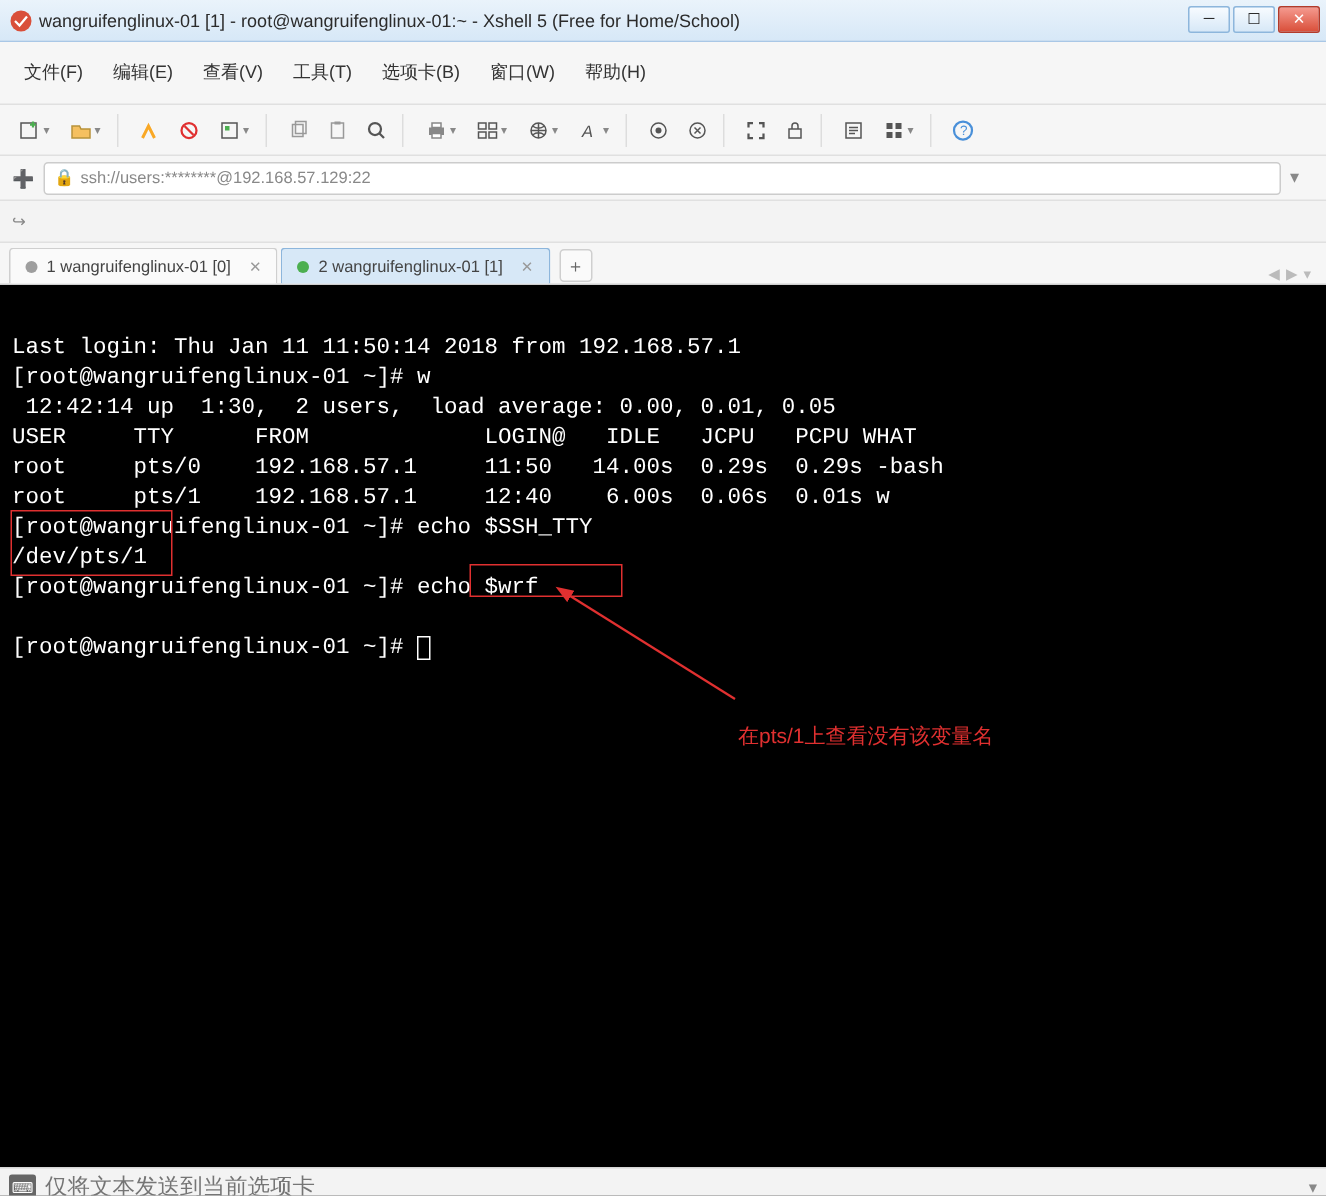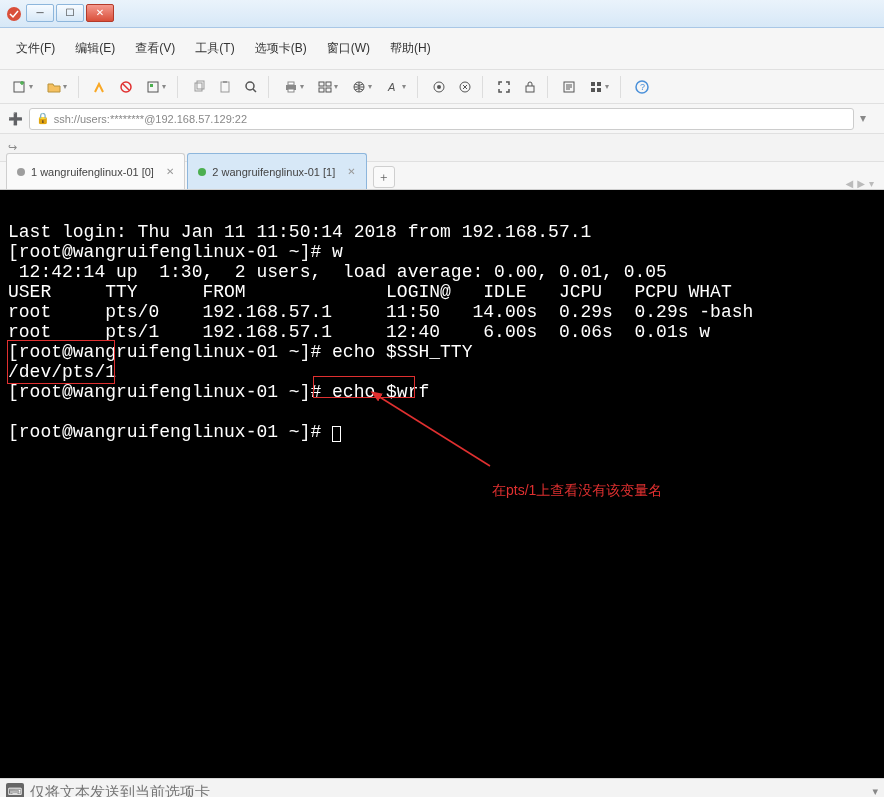--- a/index.html
+++ b/index.html
@@ -27,33 +27,33 @@
 
 .addrbar { height: 30px; background: #f6f6f6; border-bottom: 1px solid #e0e0e0; display: flex; align-items: center; padding: 0 8px; gap: 6px; }
 .addrbar .addr-input { flex: 1; height: 22px; background: #fff; border: 1px solid #ccc; border-radius: 3px; display: flex; align-items: center; padding: 0 6px; color: #888; font-size: 11px; gap: 4px; }
 .addrbar .addr-btn { width: 16px; height: 16px; color: #888; }
 
 
 .hint { height: 28px; background: #f3f3f3; border-bottom: 1px solid #e0e0e0; display: flex; align-items: center; padding: 0 8px; color: #888; font-size: 11px; gap: 6px; }
 
 
 .tabstrip { height: 28px; background: #f6f6f6; border-bottom: 1px solid #cfcfcf; display: flex; align-items: flex-end; padding: 0 6px; }
-.tab { height: 36px; padding: 0 10px; display: flex; align-items: center; gap: 6px; border: 1px solid #cfcfcf; border-bottom: none; background: #fafafa; border-radius: 3px 3px 0 0; margin-right: 2px; font-size: 11px; color: #444; position: relative; }
+.tab { height: 24px; padding: 0 10px; display: flex; align-items: center; gap: 6px; border: 1px solid #cfcfcf; border-bottom: none; background: #fafafa; border-radius: 3px 3px 0 0; margin-right: 2px; font-size: 11px; color: #444; position: relative; }
 .tab.active { background: #d7e8f7; border-color: #8db6dc; }
 .tab .dot { width: 8px; height: 8px; border-radius: 50%; }
 .tab .dot.green { background: #4caf50; }
 .tab .dot.gray { background: #9e9e9e; }
 .tab .close { font-size: 10px; color: #999; margin-left: 6px; }
 .tab-add { width: 22px; height: 22px; border: 1px solid #cfcfcf; background: #fafafa; display: flex; align-items: center; justify-content: center; border-radius: 3px; margin-left: 4px; color: #666; margin-bottom: 1px; }
 .tab-spacer { flex: 1; }
 .tab-nav { display: flex; gap: 4px; align-items: center; color: #bbb; font-size: 10px; padding-right: 4px; }
 
 
 .terminal-wrap { position: relative; background: #000; height: 588px; }
-.terminal { font-family: "Consolas", "Courier New", monospace; font-size: 18px; line-height: 20px; color: #fff; padding: 12px 26px 8px 8px; white-space: pre; position: relative; }
+.terminal { font-family: "Consolas", "Courier New", monospace; font-size: 15px; line-height: 20px; color: #fff; padding: 12px 26px 8px 8px; white-space: pre; position: relative; }
 .terminal .cursor { display: inline-block; width: 9px; height: 16px; border: 1px solid #fff; vertical-align: text-bottom; }
 .redbox { position: absolute; border: 1px solid #e03030; pointer-events: none; }
 .annotation { position: absolute; color: #e03030; font-family: "Microsoft YaHei", sans-serif; font-size: 14px; margin-top: 24px; }
 .arrow-svg { position: absolute; pointer-events: none; }
 
 
 .bottomstrip { height: 26px; background: #f3f3f3; border-top: 1px solid #d6d6d6; display: flex; align-items: center; padding: 0 6px; gap: 6px; font-size: 11px; color: #999; }
 .bottomstrip .bi-icon { width: 18px; height: 18px; background: #666; display: flex; align-items: center; justify-content: center; color: #fff; font-size: 10px; border-radius: 2px; }
 .bottomstrip input { flex: 1; border: none; background: transparent; outline: none; font-size: 15px; color: #999; }
 
@@ -67,20 +67,21 @@
 </head>
 <body>
 
 <div class="titlebar">
   <span class="app-icon">
     <svg width="16" height="16" viewBox="0 0 16 16">
         <circle cx="8" cy="8" r="7" fill="#d94f3a"></circle>
         <path d="M4 8 L7 11 L12 5" stroke="#fff" stroke-width="1.5" fill="none"></path>
       </svg>
   </span>
+  <span class="title">wangruifenglinux-01 [1] - root@wangruifenglinux-01:~ - Xshell 5 (Free for Home/School)</span>
   <div class="winbtns">
     <div class="winbtn">─</div>
     <div class="winbtn">☐</div>
     <div class="winbtn close">✕</div>
   </div>
 </div>
 
 <div class="menubar">
   <span class="menu-item">文件(F)</span>
   <span class="menu-item">编辑(E)</span>

